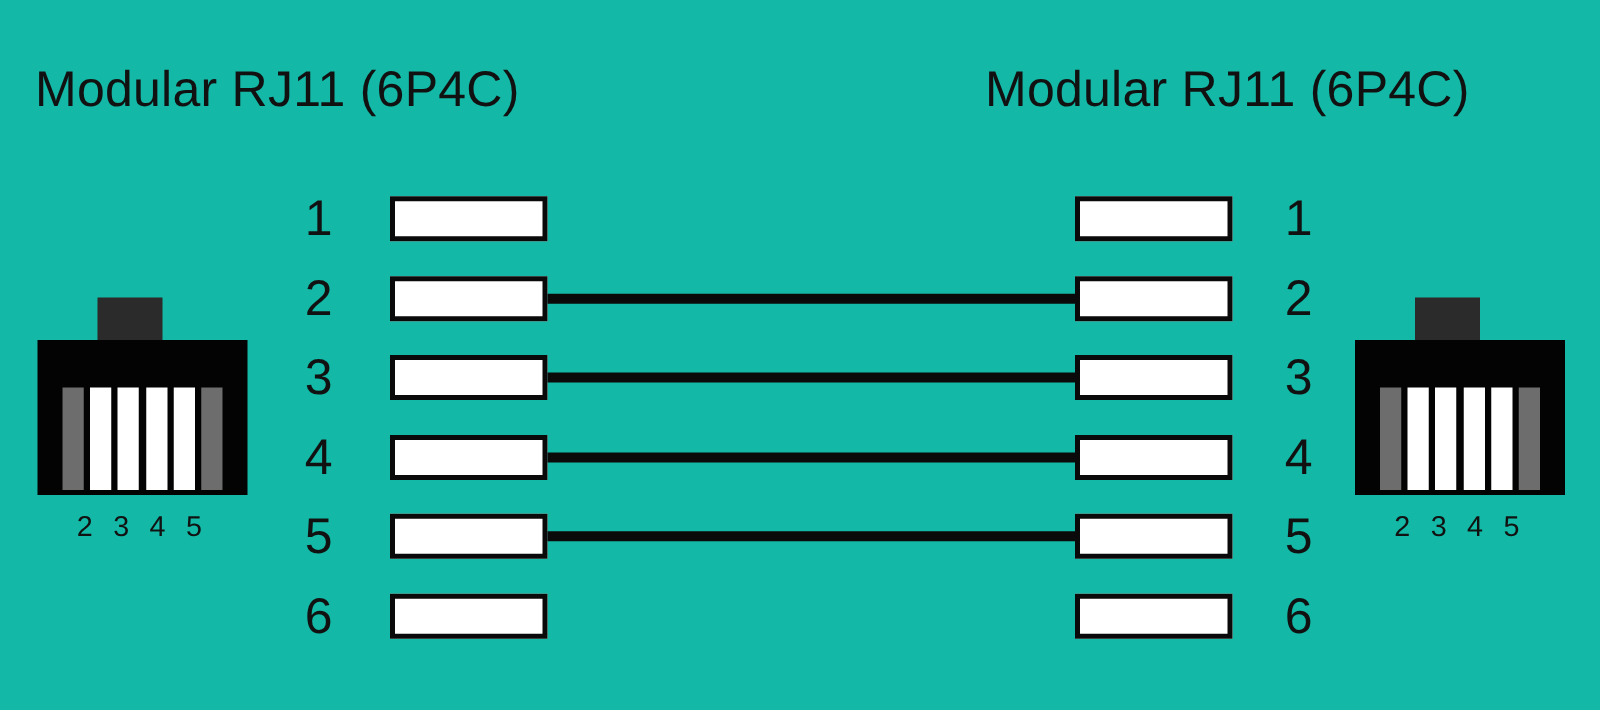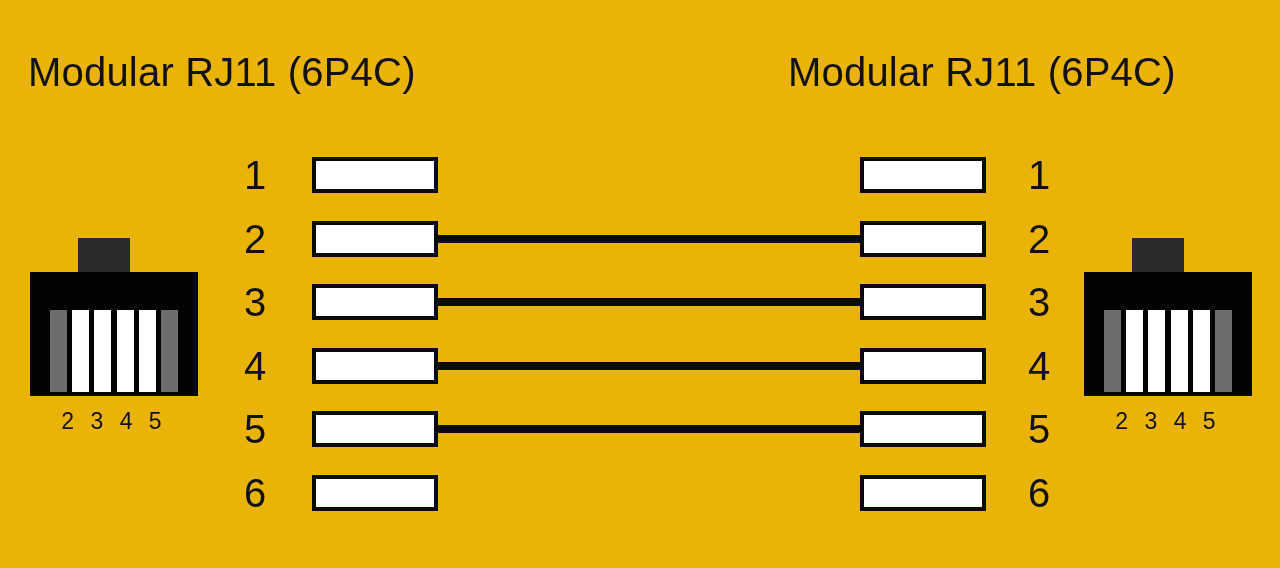--- a/index.html
+++ b/index.html
@@ -134,21 +134,21 @@
     left: 438px;
     top: 18px;
     width: 424px;
     height: 8px;
     background: #0a0a0a;
   }
 </style>
 </head>
 <body>
 
-<div id="canvas" style="background: #eab308;">
+<div id="canvas" style="background: #14b8a6;">
 
   <div class="title" id="title-left">Modular RJ11 (6P4C)</div>
 
   <div class="title" id="title-right">Modular RJ11 (6P4C)</div>
 
   <div class="connector" id="connector-left">
     <div class="conn-tab" style="background: rgb(43, 43, 43);"></div>
     <div class="conn-body" style="background: rgb(3, 3, 3);"></div>
     <div class="conn-pins">
       <div class="conn-pin inactive" style="background: rgb(109, 109, 109);"></div>

